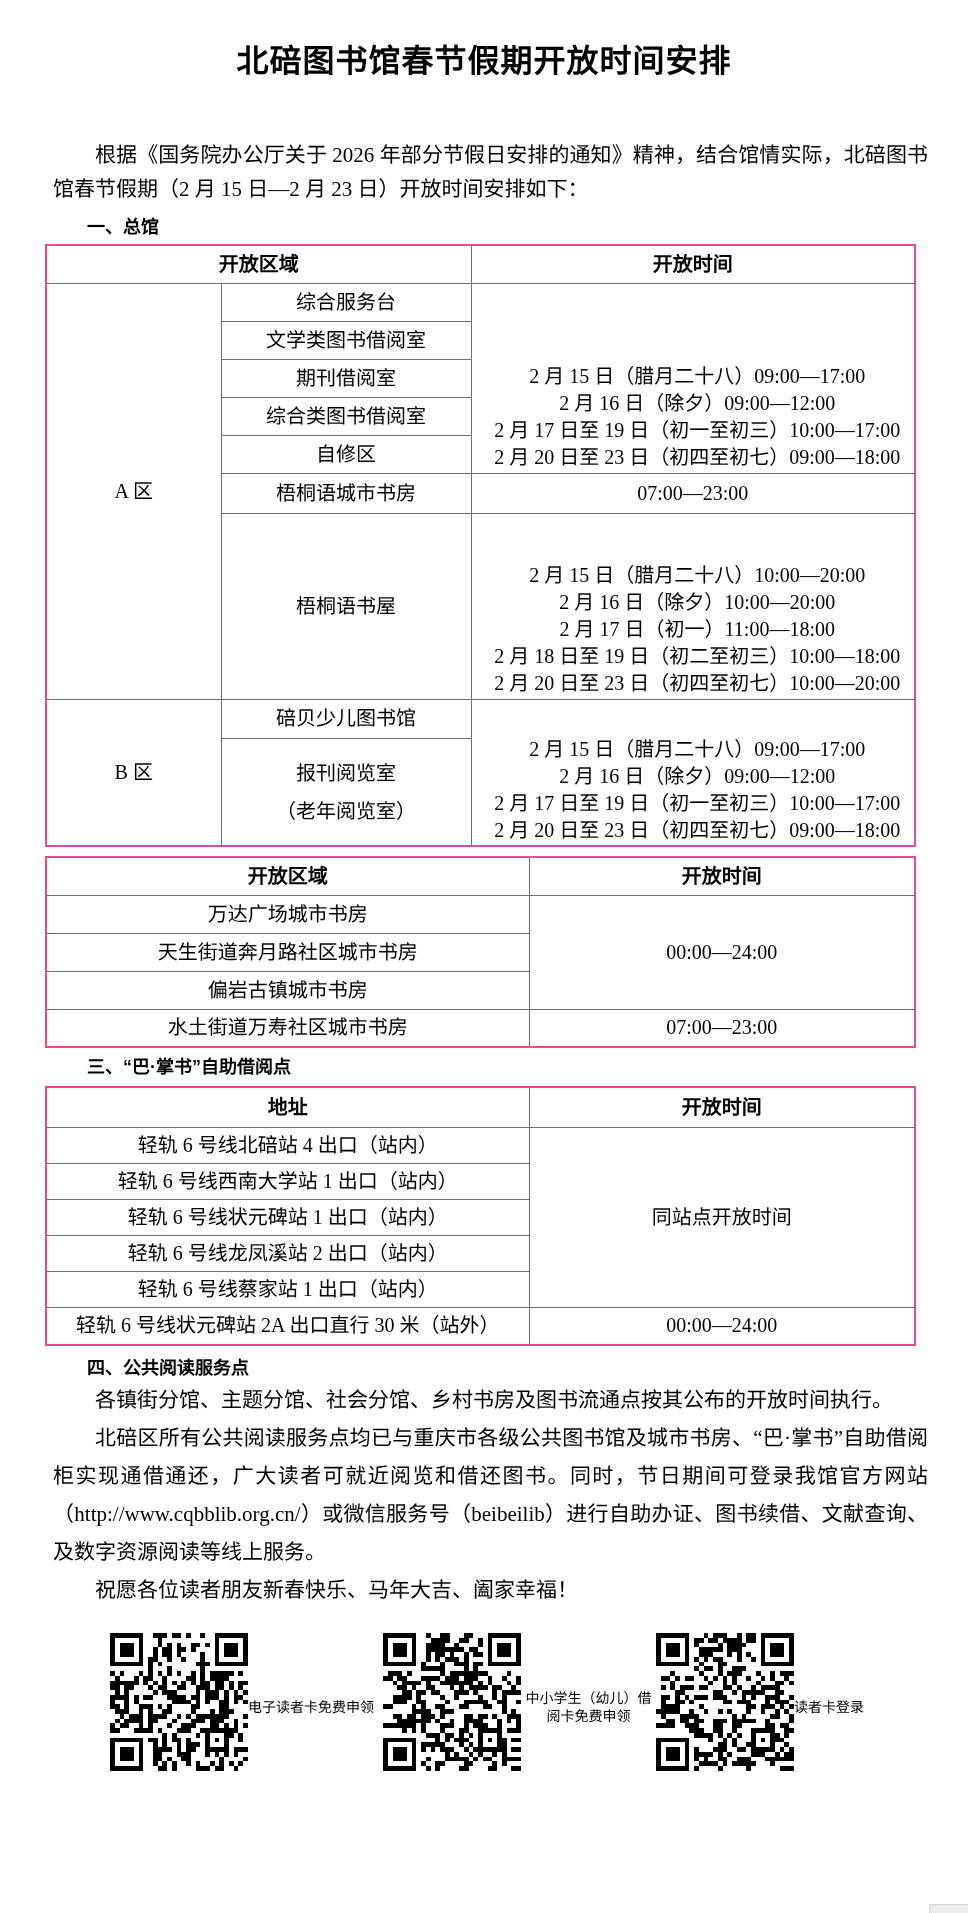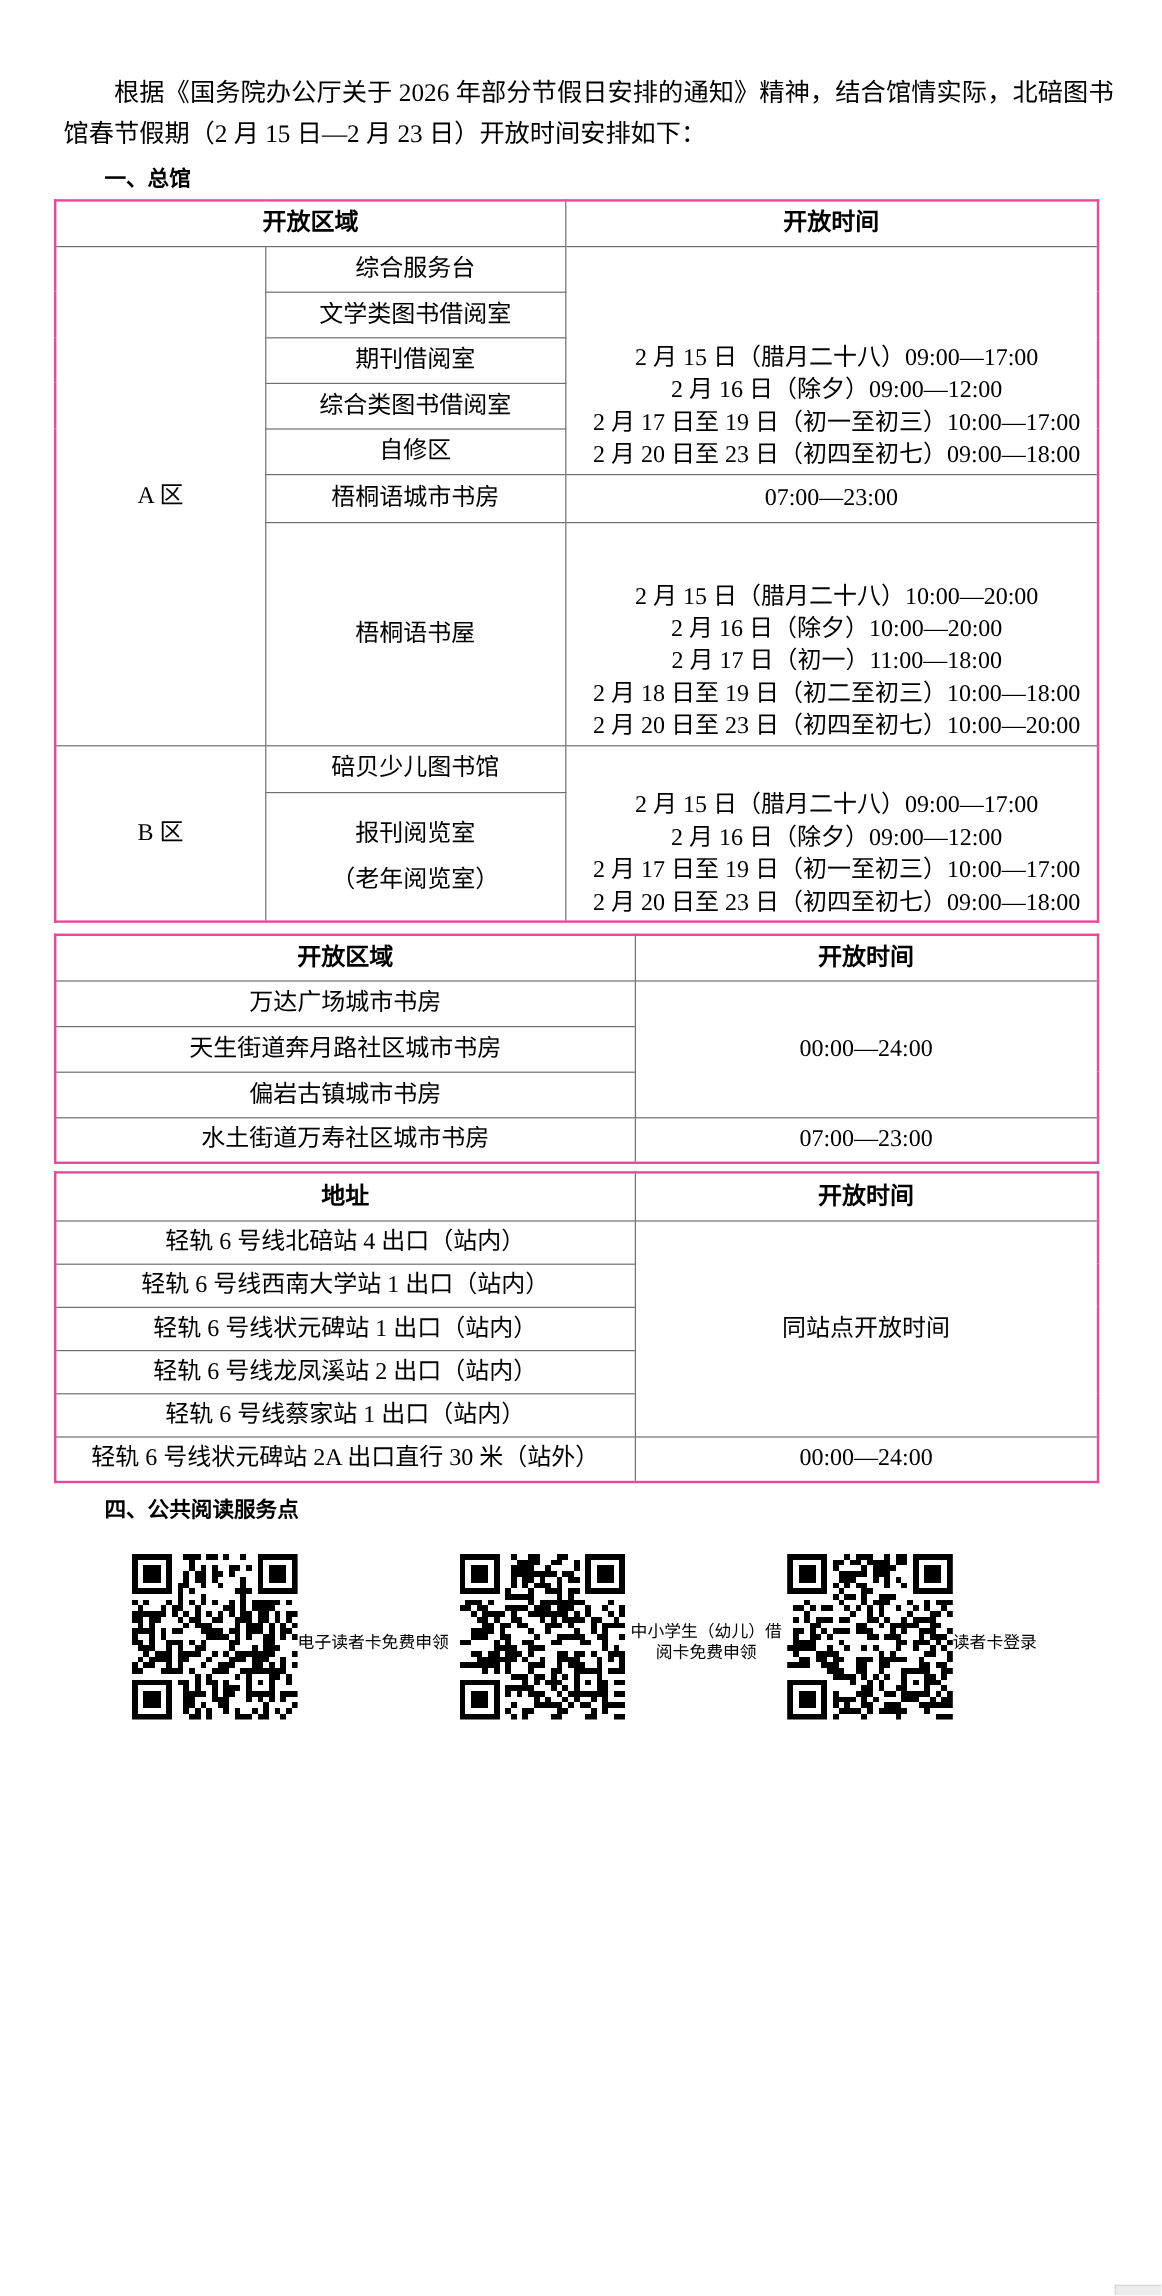--- a/index.html
+++ b/index.html
@@ -64,20 +64,21 @@
   .scroll-frag{
     position:absolute;right:0;bottom:0;width:38px;height:8px;
     background:#ececec;border:1px solid #d6d6d6;border-right:none;border-bottom:none;
   }
 </style>
 </head>
 <body>
 
 <div class="page">
 
+  <h1 class="doc-title">北碚图书馆春节假期开放时间安排</h1>
 
   <p class="intro">根据《国务院办公厅关于 2026 年部分节假日安排的通知》精神，结合馆情实际，北碚图书馆春节假期（2 月 15 日—2 月 23 日）开放时间安排如下：</p>
 
   <div class="sec-heading h1">一、总馆</div>
 
   <table class="sched t1">
     <colgroup>
         <col style="width:175px">
         <col style="width:250px">
         <col style="width:444px">
@@ -169,20 +170,21 @@
     <tr style="height:38px">
           <td>偏岩古镇城市书房</td>
         </tr>
     <tr style="height:38px">
       <td>水土街道万寿社区城市书房</td>
       <td>07:00—23:00</td>
     </tr>
   </tbody>
     </table>
 
+  <div class="sec-heading h3">三、“巴·掌书”自助借阅点</div>
 
   <table class="sched t3">
     <colgroup>
         <col style="width:483px">
         <col style="width:386px">
       </colgroup>
     <tbody>
         <tr style="height:40px">
       <th>地址</th>
       <th>开放时间</th>
@@ -205,20 +207,25 @@
         </tr>
     <tr style="height:38px">
       <td>轻轨 6 号线状元碑站 2A 出口直行 30 米（站外）</td>
       <td>00:00—24:00</td>
     </tr>
   </tbody>
     </table>
 
   <div class="sec-heading h4">四、公共阅读服务点</div>
 
+  <div class="body-paras">
+    <p>各镇街分馆、主题分馆、社会分馆、乡村书房及图书流通点按其公布的开放时间执行。</p>
+    <p>北碚区所有公共阅读服务点均已与重庆市各级公共图书馆及城市书房、“巴·掌书”自助借阅柜实现通借通还，广大读者可就近阅览和借还图书。同时，节日期间可登录我馆官方网站（http://www.cqbblib.org.cn/）或微信服务号（beibeilib）进行自助办证、图书续借、文献查询、及数字资源阅读等线上服务。</p>
+    <p>祝愿各位读者朋友新春快乐、马年大吉、阖家幸福！</p>
+  </div>
 
   <div class="qr-row">
     <div class="qr-col">
       <div class="qr-box" id="qr1">
           <svg viewBox="0 0 29 29" shape-rendering="crispEdges" fill="#000">
             <rect width="29" height="29" fill="#fff"></rect>
             <rect x="9" y="0" width="1" height="1"></rect>
             <rect x="10" y="0" width="1" height="1"></rect>
             <rect x="11" y="0" width="1" height="1"></rect>
             <rect x="13" y="0" width="1" height="1"></rect>

